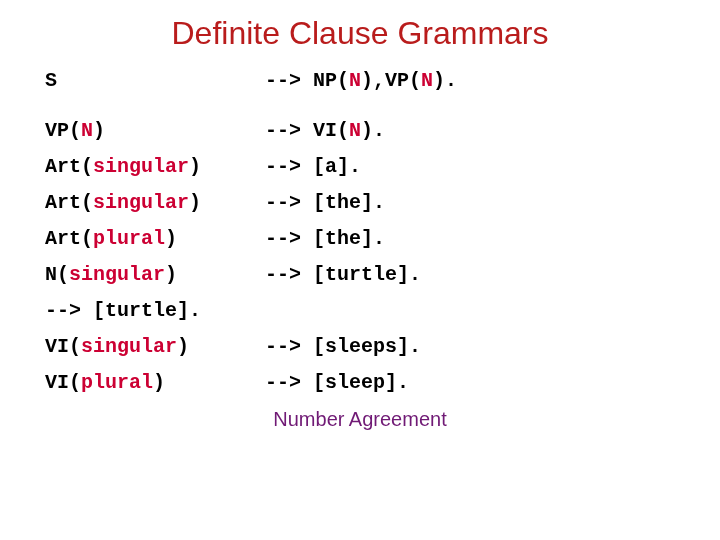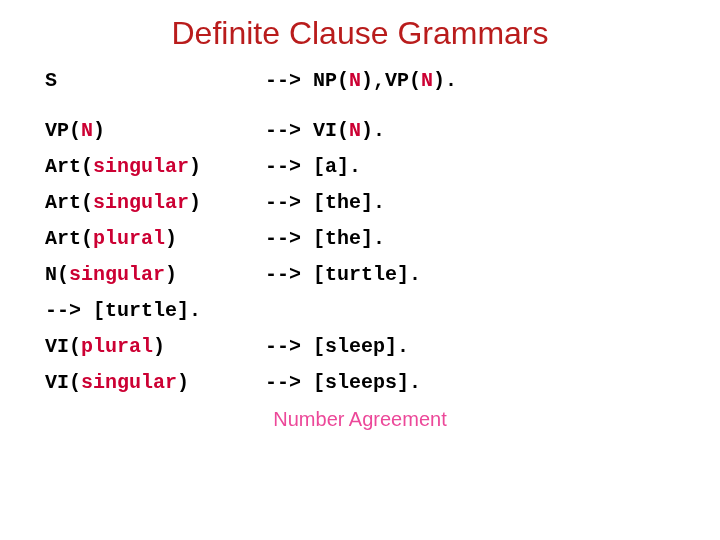--- a/index.html
+++ b/index.html
@@ -36,21 +36,21 @@
     flex-shrink: 0;
   }
   .arrow {
     display: inline;
   }
   .red { color: #cc0033; }
   .footer {
     text-align: center;
     font-family: Arial, Helvetica, sans-serif;
     font-size: 20px;
-    color: #ec4899;
+    color: #701a75;
     margin-top: 10px;
     font-weight: normal;
   }
 </style>
 </head>
 <body>
 
 <div class="title">
   <span>Definite Clause Grammars</span><br>
 </div>
@@ -79,22 +79,22 @@
       <span><span class="arrow">--&gt;</span><span> [the].</span><span class="red"></span><span></span><span class="red"></span><span></span></span>
     </div>
     <div class="rule">
       <span class="lhs"><span>N(</span><span class="red">singular</span><span>)</span></span>
       <span><span class="arrow">--&gt;</span><span> [turtle].</span><span class="red"></span><span></span><span class="red"></span><span></span></span>
     </div>
     <div class="rule">
       <span><span class="arrow">--&gt;</span><span> [turtle].</span><span class="red"></span><span></span><span class="red"></span><span></span></span>
     </div>
     <div class="rule">
+      <span class="lhs"><span>VI(</span><span class="red">singular</span><span>)</span></span>
+      <span><span class="arrow">--&gt;</span><span> [sleeps].</span><span class="red"></span><span></span><span class="red"></span><span></span></span>
+    </div>
+    <div class="rule">
       <span class="lhs"><span>VI(</span><span class="red">plural</span><span>)</span></span>
       <span><span class="arrow">--&gt;</span><span> [sleep].</span><span class="red"></span><span></span><span class="red"></span><span></span></span>
-    </div>
-    <div class="rule">
-      <span class="lhs"><span>VI(</span><span class="red">singular</span><span>)</span></span>
-      <span><span class="arrow">--&gt;</span><span> [sleeps].</span><span class="red"></span><span></span><span class="red"></span><span></span></span>
     </div>
   </div>
 
 <div class="footer">Number Agreement</div>
 
 </body></html>

